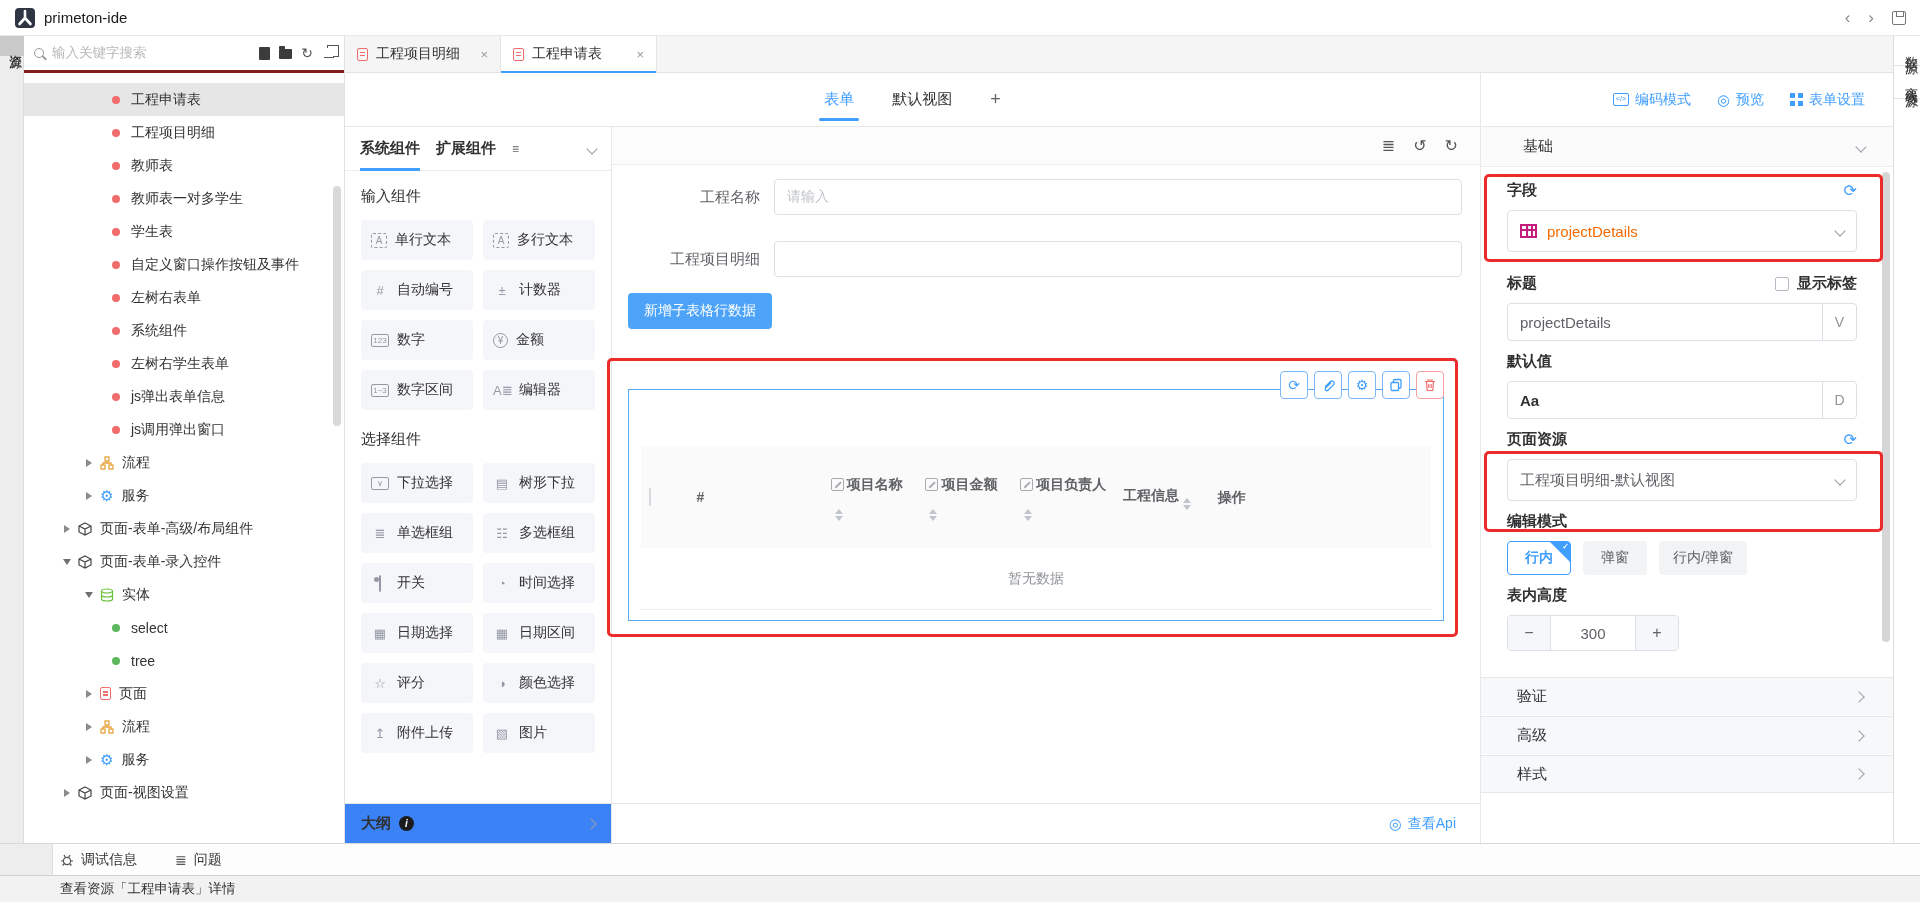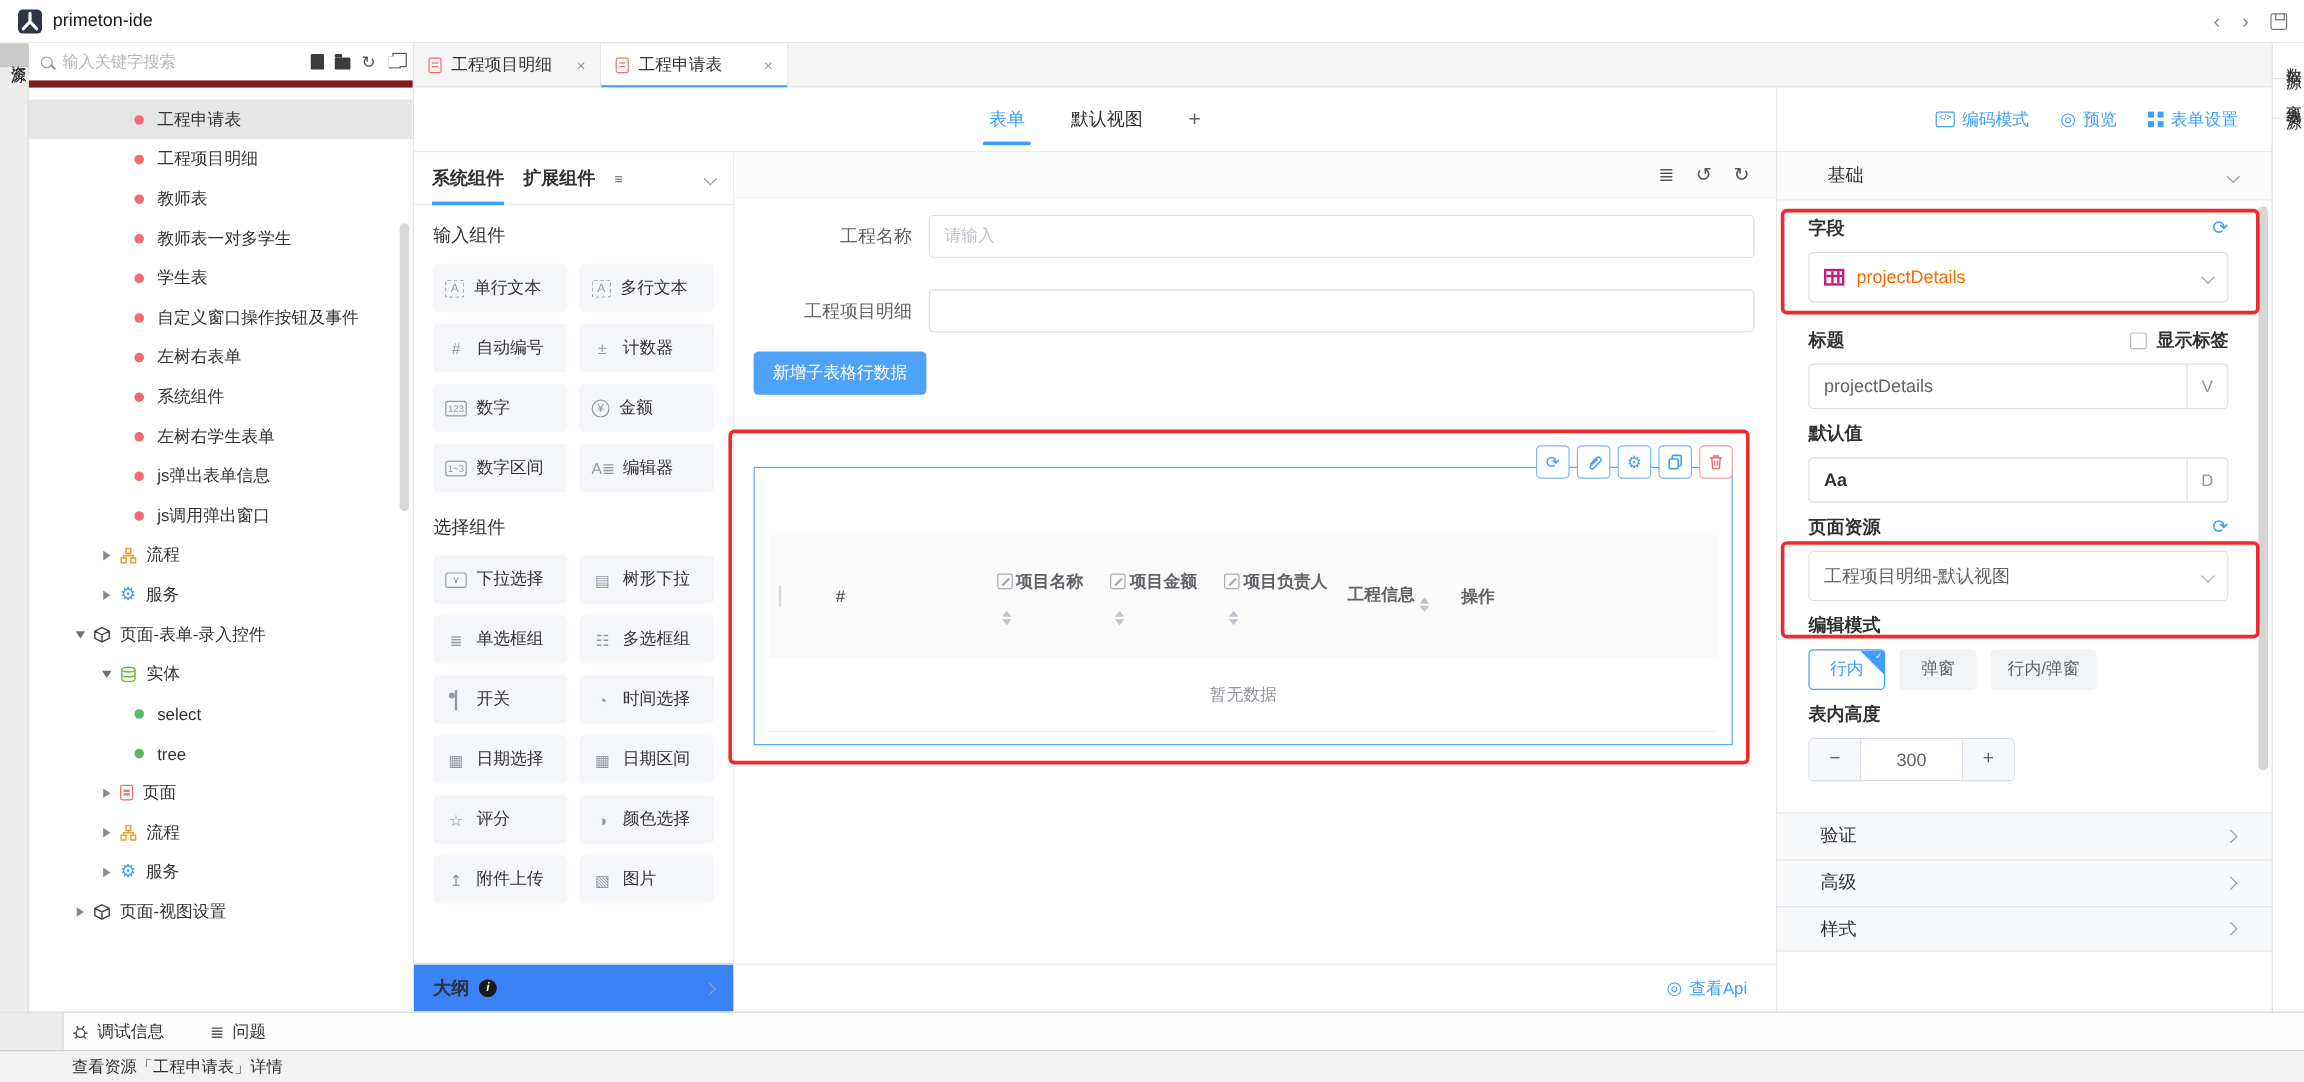--- a/index.html
+++ b/index.html
@@ -14,21 +14,21 @@
 .win-ctrl { margin-left:auto; display:flex; align-items:center; gap:18px; color:#8a8a8a; font-size:17px; }
 .ic-save { width:14px; height:14px; border:1.5px solid #777; border-radius:2px; position:relative; }
 .ic-save::before { content:""; position:absolute; top:-1px; left:3px; width:6px; height:5px; border:1.5px solid #777; border-top:none; }
 
 
 .left-rail { position:absolute; left:0; top:36px; width:24px; bottom:59px; background:#ededed; border-right:1px solid #dcdcdc; z-index:4; }
 .rail-tab { writing-mode:vertical-rl; letter-spacing:2px; font-size:13px; color:#222; background:#c9c9c9; padding:8px 0; width:24px; text-align:center; display:block; margin:0 auto; }
 
 
 .sidebar { position:absolute; left:24px; top:36px; width:321px; bottom:59px; background:#fff; border-right:1px solid #e2e2e2; overflow:hidden; }
-.search-row { height:37px; border-bottom:6px solid #7f1d1d; display:flex; align-items:center; padding:0 10px; gap:8px; }
+.search-row { height:37px; border-bottom:3px solid #7f1d1d; display:flex; align-items:center; padding:0 10px; gap:8px; }
 .ic-search { position:relative; width:10px; height:10px; border:1.5px solid #9a9a9a; border-radius:50%; flex:none; }
 .ic-search::after { content:""; position:absolute; width:5px; height:1.5px; background:#9a9a9a; transform:rotate(45deg); right:-4px; bottom:-1px; }
 .search-ph { color:#b8b8b8; flex:1; font-size:13.5px; }
 .srch-icons { display:flex; align-items:center; gap:9px; color:#555; font-size:14px; }
 .ic-file { width:11px; height:13px; background:#3c3c3c; border-radius:1px; }
 .ic-folder { width:13px; height:10px; background:#3c3c3c; border-radius:1px; position:relative; margin-top:2px; }
 .ic-folder::before { content:""; position:absolute; top:-3px; left:0; width:6px; height:3px; background:#3c3c3c; border-radius:1px 1px 0 0; }
 .ic-win { width:10px; height:10px; border:1.5px solid #555; position:relative; background:#fff; margin-left:2px; }
 .ic-win::before { content:""; position:absolute; top:-4px; left:2px; width:10px; height:10px; border:1.5px solid #555; background:#fff; }
 .ic-win::after { content:""; position:absolute; top:-1px; left:-1px; width:9px; height:9px; background:#fff; }
@@ -139,21 +139,21 @@
 .ptitle-row { display:flex; align-items:center; margin:22px 0 10px; }
 .cbx { width:14px; height:14px; border:1px solid #b4bac4; border-radius:2px; background:#fff; margin-right:8px; flex:none; }
 .blbl { font-size:15px; font-weight:700; color:#303133; }
 .pinput { height:38px; border:1px solid #dcdfe6; border-radius:4px; display:flex; align-items:stretch; overflow:hidden; background:#fff; }
 .pinput .val { flex:1; display:flex; align-items:center; padding:0 12px; font-size:15px; color:#606266; }
 .pinput .val.bold { font-weight:700; color:#303133; }
 .pinput .sfx { width:34px; border-left:1px solid #dcdfe6; display:flex; align-items:center; justify-content:center; color:#909399; font-size:14px; }
 .mt22 { margin-top:11px; }
 .seg { display:flex; gap:12px; }
 .seg-btn { height:34px; min-width:64px; padding:0 14px; border-radius:4px; background:#f2f3f5; color:#606266; display:flex; align-items:center; justify-content:center; font-size:14px; }
-.seg-btn.active { background:#fff; border:1px solid #409eff; color:#409eff; position:relative; overflow:hidden; }
+.seg-btn.active { background:#fff; border:1px solid #409eff; color:#409eff; position:relative; overflow:hidden;font-weight:bold; }
 .seg-btn.active::after { content:""; position:absolute; top:0; right:0; border:10px solid transparent; border-top-color:#409eff; border-right-color:#409eff; }
 .seg-btn.active::before { content:"✓"; position:absolute; top:0; right:1px; color:#fff; font-size:8px; z-index:1; }
 .stepper { display:flex; width:172px; height:36px; border:1px solid #dcdfe6; border-radius:4px; overflow:hidden; }
 .step-btn { width:42px; background:#f5f7fa; display:flex; align-items:center; justify-content:center; color:#606266; font-size:16px; }
 .step-val { flex:1; display:flex; align-items:center; justify-content:center; border-left:1px solid #dcdfe6; border-right:1px solid #dcdfe6; font-size:15px; color:#606266; background:#fff; }
 .collapse-rows { margin:26px -36px 0 -26px; }
 .crow { height:38px; background:#f7f8fa; border-top:1px solid #e6e8eb; display:flex; align-items:center; padding:0 30px 0 36px; font-size:15px; color:#303133; margin-bottom:1px; }
 .crow:last-child { border-bottom:1px solid #e6e8eb;justify-content:space-between; }
 .props-scroll { position:absolute; right:3px; top:45px; width:8px; height:470px; background:#d6d6d6; border-radius:4px; }
 
@@ -265,20 +265,31 @@
             </svg>
           </span>
           <span class="tlabel">流程</span>
         </div>
       <div class="trow" style="padding-left:58px">
           <span class="tarr c">
             <i></i>
           </span>
           <span class="tic gear">⚙</span>
           <span class="tlabel">服务</span>
+        </div>
+      <div class="trow" style="padding-left:36px">
+          <span class="tarr c">
+            <i></i>
+          </span>
+          <span class="tic">
+            <svg width="14" height="14" viewBox="0 0 14 14">
+              <path d="M7 1 L13 4 V10 L7 13 L1 10 V4 Z M1 4 L7 7 L13 4 M7 7 V13" fill="none" stroke="#444" stroke-width="1.2"></path>
+            </svg>
+          </span>
+          <span class="tlabel">页面-表单-高级/布局组件</span>
         </div>
       <div class="trow" style="padding-left:36px">
           <span class="tarr e">
             <i></i>
           </span>
           <span class="tic">
             <svg width="14" height="14" viewBox="0 0 14 14">
               <path d="M7 1 L13 4 V10 L7 13 L1 10 V4 Z M1 4 L7 7 L13 4 M7 7 V13" fill="none" stroke="#444" stroke-width="1.2"></path>
             </svg>
           </span>

